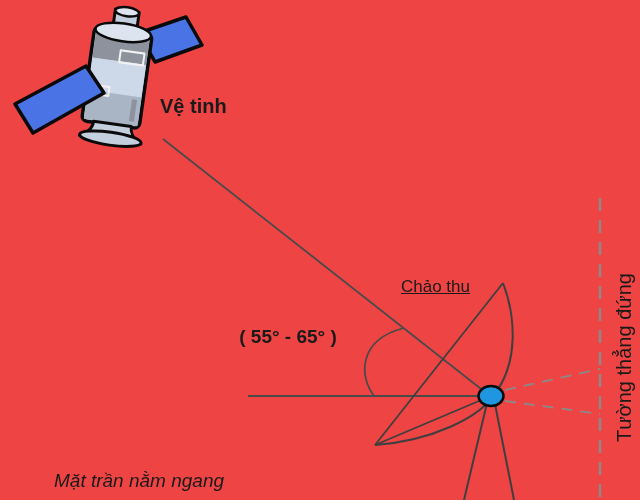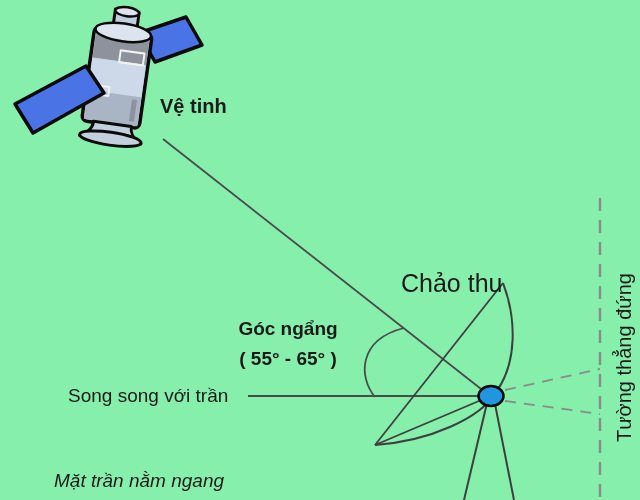--- a/index.html
+++ b/index.html
@@ -1,23 +1,23 @@
 <!DOCTYPE html>
 <html><head>
 <meta charset="utf-8">
 <style>
   html,body{margin:0;padding:0;background:#ffffff;}
   .stage{
-    position:relative;width:640px;height:500px;background:#86efac;overflow:hidden;
+    position:relative;width:640px;height:500px;background:#ef4444;overflow:hidden;
     font-family:"Liberation Sans",sans-serif;color:#1a1a1a;
   }
   .stage svg{position:absolute;left:0;top:0;}
   .lbl{position:absolute;white-space:nowrap;color:#1a1a1a;line-height:1.15;}
   .lbl-satellite{left:160px;top:95px;font-size:20px;font-weight:bold;}
-  .lbl-dish{left:401px;top:269px;font-size:25px;}
+  .lbl-dish{left:401px;top:277px;font-size:17px;text-decoration:underline;}
   .lbl-angle{left:230px;top:318px;width:116px;text-align:center;font-weight:bold;white-space:nowrap;}
   .lbl-angle .l1{font-size:19px;}
   .lbl-angle .l2{font-size:19px;margin-top:8px;}
   .lbl-parallel{left:68px;top:385px;font-size:19px;}
   .lbl-ceiling{left:54px;top:470px;font-size:19px;font-style:italic;}
   .lbl-wall{
     left:544px;top:351px;width:160px;height:22px;text-align:center;
     font-size:20px;transform:rotate(-90deg);transform-origin:center center;
   }
 </style>
@@ -70,20 +70,18 @@
         <ellipse cx="119" cy="139" rx="31" ry="6.5" fill="#c4cfde" stroke="#0a0a0a" stroke-width="3"></ellipse>
       </g>
 
       <polygon points="15,104 86,66 104,93 33,133" stroke="#0a0a0a" stroke-width="3.5" fill="#4a73e6"></polygon>
     </g>
   </svg>
 
   <div class="lbl lbl-satellite">Vệ tinh</div>
   <div class="lbl lbl-dish">Chảo thu</div>
   <div class="lbl lbl-angle">
-    <div class="l1">Góc ngẩng</div>
     <div class="l2">( 55° - 65° )</div>
   </div>
-  <div class="lbl lbl-parallel">Song song với trần</div>
   <div class="lbl lbl-ceiling">Mặt trần nằm ngang</div>
   <div class="lbl lbl-wall">Tường thẳng đứng</div>
 
 </div>
 
 </body></html>

